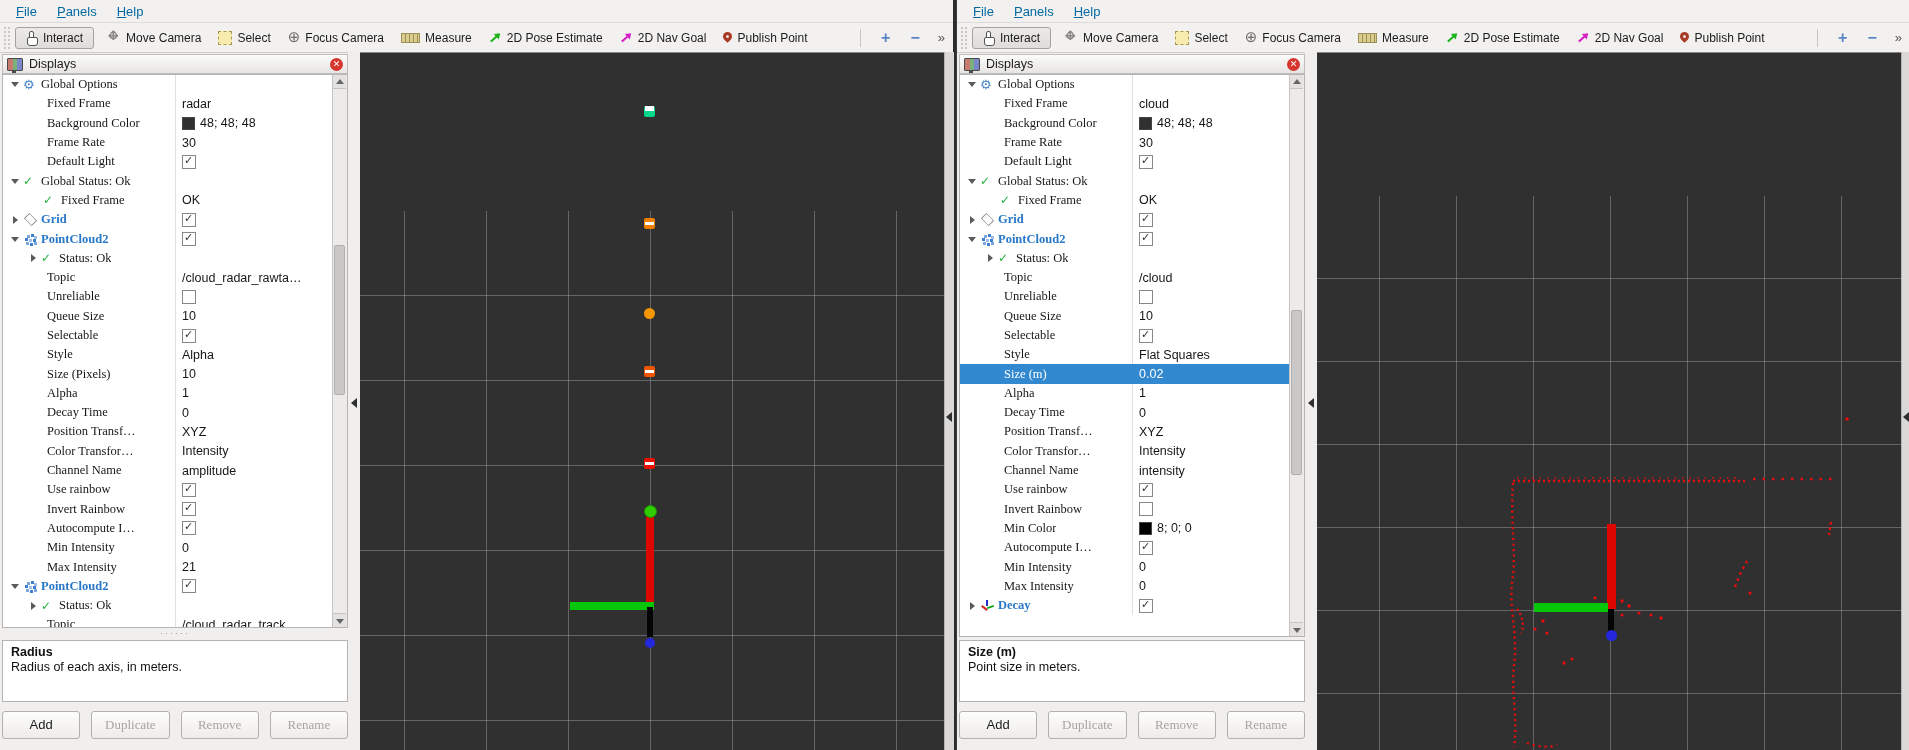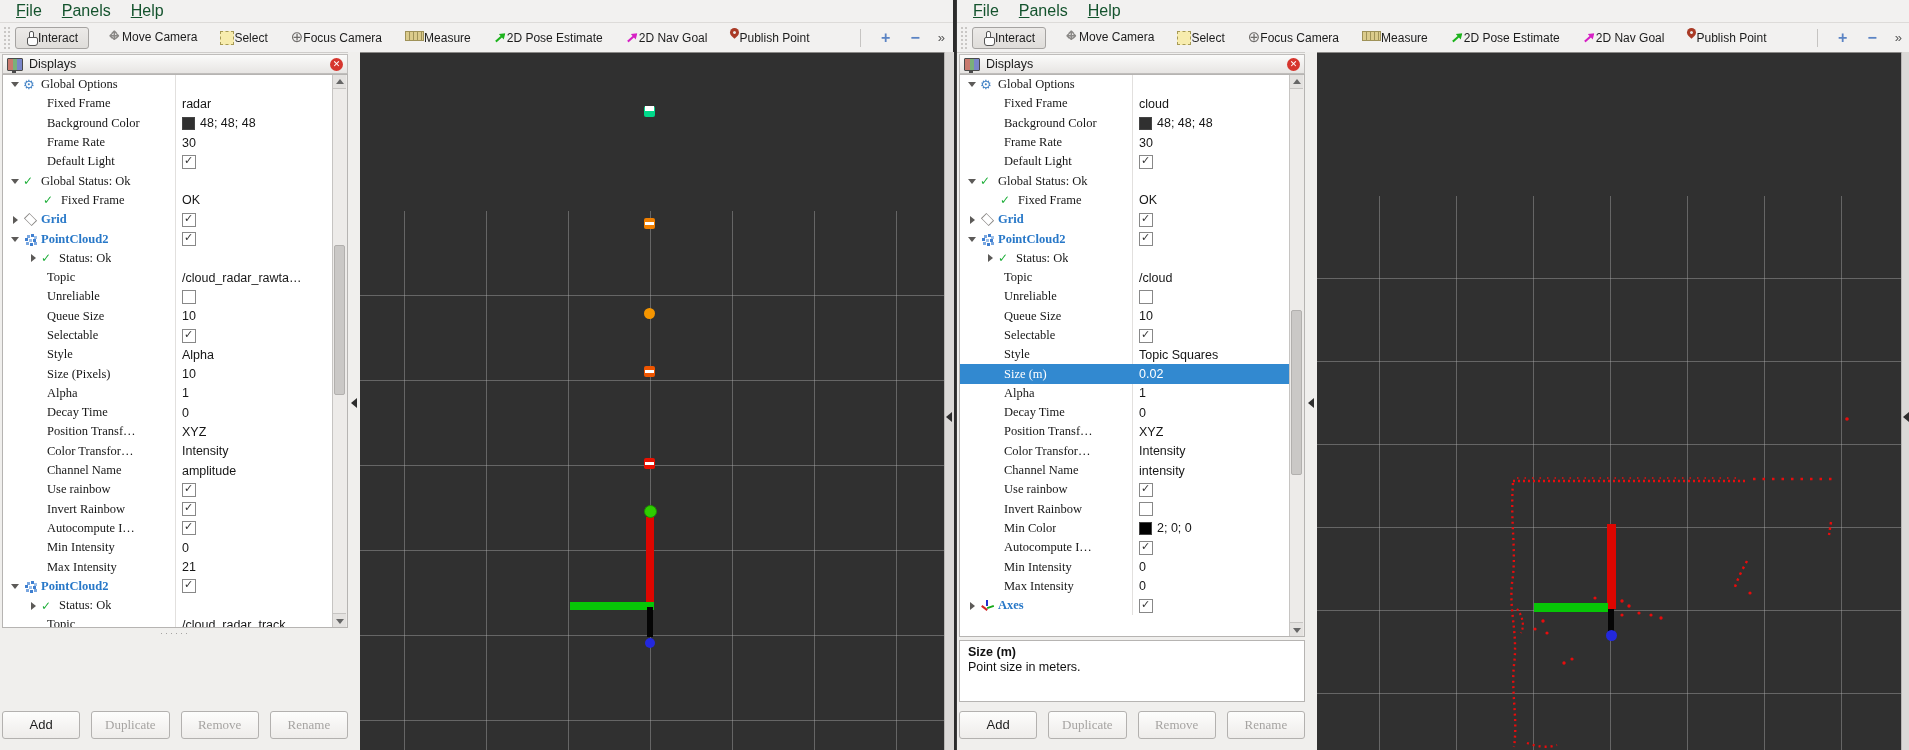--- a/index.html
+++ b/index.html
@@ -9,31 +9,31 @@
     font-family:"Liberation Sans","DejaVu Sans",sans-serif;
     -webkit-font-smoothing:antialiased;
   }
   .rviz-window{position:absolute;top:0;height:750px;width:953px;background:#f0efed;}
   #win0{left:0;}
   #win1{left:956px;border-left:1px solid #3a3a3a;}
 
   
   .menubar{position:absolute;top:0;left:0;right:0;height:22px;background:#f2f1f0;
     border-bottom:1px solid #dddbd9;display:flex;align-items:center;padding-left:6px;}
-  .menu-item{font-size:16px;color:#14532d;padding:2px 10px;cursor:default;}
+  .menu-item{font-size:13px;color:#0369a1;padding:2px 10px;cursor:default;}
   .menu-item .mn-first{text-decoration:underline;}
 
   
   .toolbar{position:absolute;top:23px;left:0;right:0;height:29px;background:#f2f1f0;
     border-bottom:1px solid #cfcdcb;display:flex;align-items:center;padding:0 6px 0 4px;}
   .tb-handle{width:6px;height:22px;margin-right:5px;
     background:repeating-linear-gradient(to bottom,#c9c7c5 0 2px,transparent 2px 4px),
                repeating-linear-gradient(to bottom,#c9c7c5 0 2px,transparent 2px 4px);
     background-size:2px 100%,2px 100%;background-position:0 0,4px 0;background-repeat:no-repeat;}
-  .tool{display:flex;align-items:flex-start;padding:3px 5px;margin-right:13px;font-size:12px;color:#1c1c1c;white-space:nowrap;}
+  .tool{display:flex;align-items:center;gap:5px;padding:3px 5px;margin-right:7px;font-size:12px;color:#1c1c1c;white-space:nowrap;}
   .tool.active{border:1px solid #a5a3a1;border-radius:3px;background:linear-gradient(#eceae8,#dfddda);padding:3px 10px;}
   .glyph{font-family:"DejaVu Sans",sans-serif;}
   .ti{display:inline-block;position:relative;}
   .ti-hand{width:12px;height:14px;}
   .ti-hand::before{content:"";position:absolute;left:3px;top:0;width:3px;height:8px;background:#fdfdfd;border:1px solid #555;border-radius:2px;}
   .ti-hand::after{content:"";position:absolute;left:1px;top:6px;width:9px;height:7px;background:#fdfdfd;border:1px solid #555;border-radius:2px 2px 3px 3px;}
   .ti-move{width:15px;height:15px;color:#8a8886;font-weight:bold;}
   .ti-move i{position:absolute;left:0;top:-2px;width:15px;text-align:center;font-style:normal;font-size:13px;}
   .ti-select{width:12px;height:12px;border:1px dashed #a79a55;background:#f7ecae;}
   .ti-focus{color:#6f6d6b;font-size:15px;line-height:13px;}
@@ -455,20 +455,24 @@
             <span class="vtext">/cloud_radar_track</span>
           </div>
         </div>
         <div class="vscroll">
         <div class="sb-btn sb-up"></div>
         <div class="sb-btn sb-down"></div>
         <div class="sb-thumb" style="top: 170px; height: 150px;"></div>
       </div>
     </div>
     <div class="tree-split">······</div>
+    <div class="help">
+      <div class="help-title">Radius</div>
+      <div>Radius of each axis, in meters.</div>
+    </div>
     <div class="btn-row">
         <div class="pbtn">Add</div>
         <div class="pbtn disabled">Duplicate</div>
         <div class="pbtn disabled">Remove</div>
         <div class="pbtn disabled">Rename</div>
       </div>
   </div>
 
   <div class="vsplit"></div>
 
@@ -687,21 +691,21 @@
           </div>
           <div class="cell-value">
             <span class="cb checked"></span>
           </div>
         </div>
         <div class="row">
           <div class="cell-name" style="padding-left: 44px;">
             <span class="lbl">Style</span>
           </div>
           <div class="cell-value">
-            <span class="vtext">Topic Squares</span>
+            <span class="vtext">Flat Squares</span>
           </div>
         </div>
         <div class="row selected">
           <div class="cell-name" style="padding-left: 44px;">
             <span class="lbl">Size (m)</span>
           </div>
           <div class="cell-value">
             <span class="vtext">0.02</span>
           </div>
         </div>
@@ -760,21 +764,21 @@
           <div class="cell-value">
             <span class="cb"></span>
           </div>
         </div>
         <div class="row">
           <div class="cell-name" style="padding-left: 44px; text-align: center;">
             <span class="lbl">Min Color</span>
           </div>
           <div class="cell-value">
             <span class="swatch" style="background: rgb(0, 0, 0);"></span>
-            <span class="vtext">2; 0; 0</span>
+            <span class="vtext">8; 0; 0</span>
           </div>
         </div>
         <div class="row">
           <div class="cell-name" style="padding-left: 44px;">
             <span class="lbl">Autocompute I…</span>
           </div>
           <div class="cell-value">
             <span class="cb checked"></span>
           </div>
         </div>
@@ -797,21 +801,21 @@
         <div class="row">
           <div class="cell-name" style="padding-left: 4px;">
             <span class="exp closed"></span>
             <span class="ticon">
               <span class="icon-axes">
                 <span class="ax ax-b"></span>
                 <span class="ax ax-r"></span>
                 <span class="ax ax-g"></span>
               </span>
             </span>
-            <span class="lbl bold">Axes</span>
+            <span class="lbl bold">Decay</span>
           </div>
           <div class="cell-value">
             <span class="cb checked"></span>
           </div>
         </div>
         <div class="vscroll">
         <div class="sb-btn sb-up"></div>
         <div class="sb-btn sb-down"></div>
         <div class="sb-thumb" style="top: 235px; height: 165px;"></div>
       </div>

